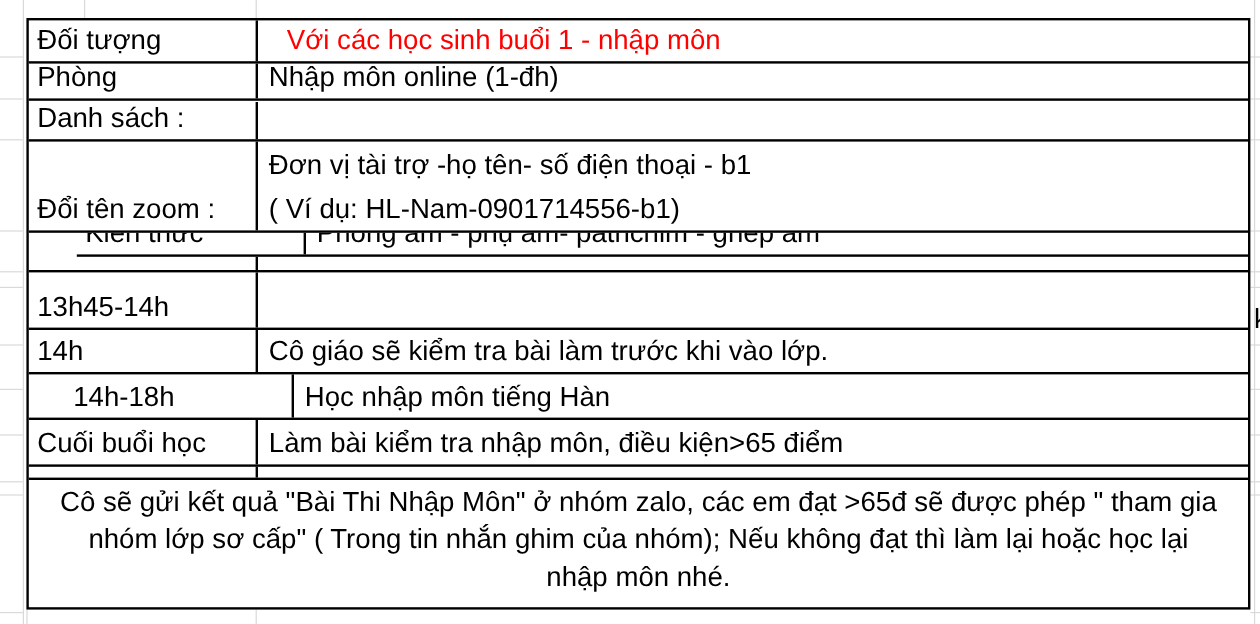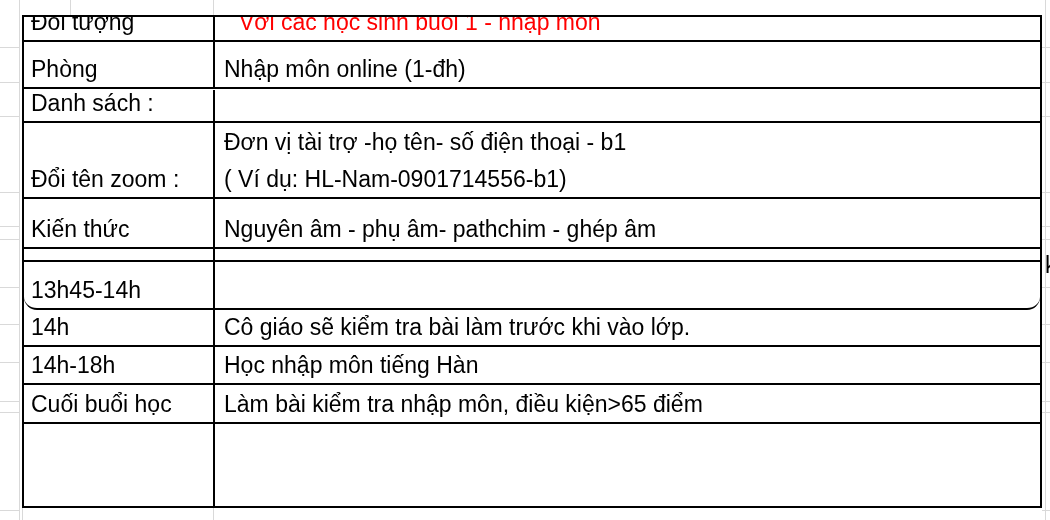--- a/index.html
+++ b/index.html
@@ -20,23 +20,23 @@
   .row{display:flex;box-sizing:border-box;border-bottom:2px solid #000;flex:0 0 auto;}
   .row:last-child{border-bottom:none;flex:1 1 auto;}
   .c1{
     width:191px;box-sizing:border-box;border-right:2px solid #000;
     display:flex;align-items:flex-end;padding:0 0 4px 7px;white-space:nowrap;overflow:hidden;
   }
   .c2{
     flex:1;display:flex;align-items:flex-end;padding:0 0 4px 9px;
     white-space:nowrap;overflow:hidden;
   }
-  .r1{height:25px;} .r2{height:47px;} .r3{height:34px;align-items:flex-end;}
-  .r4{height:76px;} .r5{height:50px;} .r6{height:13px;}
-  .r7{height:48px;border-radius:13px;} .r8{height:37px;} .r9{height:38px;}
+  .r1{height:36px;} .r2{height:31px;} .r3{height:34px;align-items:flex-end;}
+  .r4{height:76px;} .r5{height:20px;margin-left:40px;} .r6{height:13px;}
+  .r7{height:48px;} .r8{height:37px;} .r9{height:38px;padding-left:30px;}
   .r10{height:39px;} .r11{height:11px;}
   .red{color:#ff0000;padding-left:24px;}
   
   .c2.multi{display:block;padding:1px 0 0 9px;}
   .c2.multi > div{line-height:37px;white-space:nowrap;}
   
   .footer-cell{
     flex:1;display:block;text-align:center;padding-top:3px;
   }
   .footer-cell > div{line-height:31px;white-space:nowrap;}
@@ -116,21 +116,21 @@
       <div>Đơn vị tài trợ -họ tên- số điện thoại - b1</div>
       <div>( Ví dụ: HL-Nam-0901714556-b1)</div>
     </div>
   </div>
 
   <div class="row r5">
     <div class="c1">
       <span>Kiến thức</span>
     </div>
     <div class="c2">
-      <span>Nguyên âm - phụ âm- pathchim - ghép âm</span>
+      <span>Phòng âm - phụ âm- pathchim - ghép âm</span>
     </div>
   </div>
 
   <div class="row r6">
     <div class="c1"></div>
     <div class="c2"></div>
   </div>
 
   <div class="row r7">
     <div class="c1">
@@ -163,16 +163,23 @@
     <div class="c2">
       <span>Làm bài kiểm tra nhập môn, điều kiện&gt;65 điểm</span>
     </div>
   </div>
 
   <div class="row r11">
     <div class="c1"></div>
     <div class="c2"></div>
   </div>
 
+  <div class="row">
+    <div class="footer-cell">
+      <div>Cô sẽ gửi kết quả "Bài Thi Nhập Môn" ở nhóm zalo, các em đạt &gt;65đ sẽ được phép " tham gia</div>
+      <div>nhóm lớp sơ cấp" ( Trong tin nhắn ghim của nhóm); Nếu không đạt thì làm lại hoặc học lại</div>
+      <div>nhập môn nhé.</div>
+    </div>
+  </div>
 
 </div>
 
 <span class="overflow-frag">k</span>
 
 </body></html>

